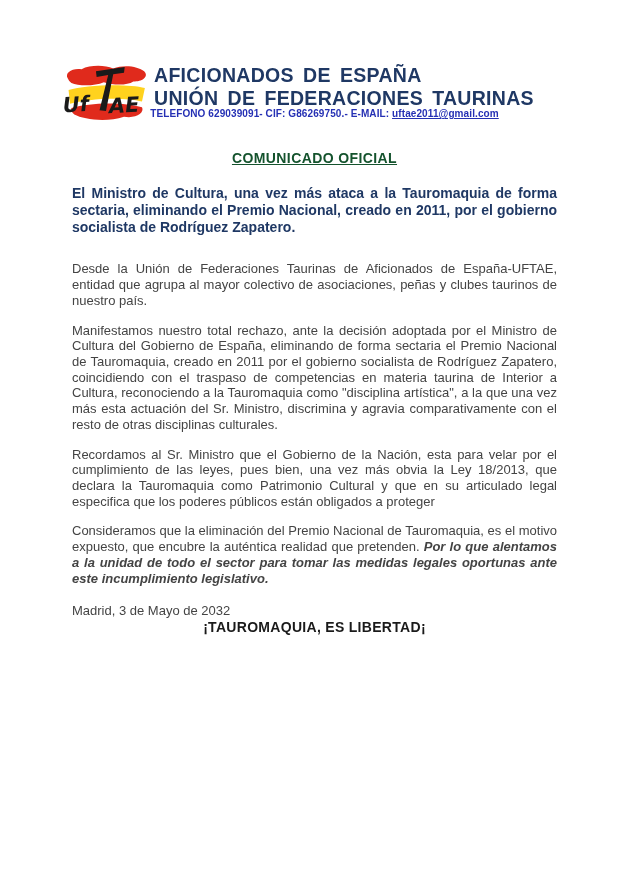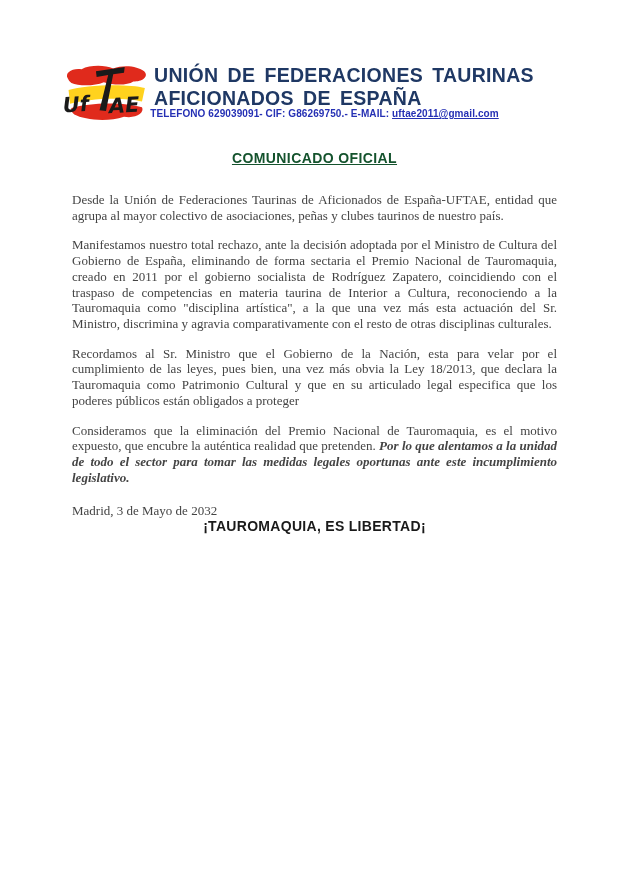--- a/index.html
+++ b/index.html
@@ -54,21 +54,20 @@
     line-height: 1.2;
     text-align: justify;
   }
   p.lead + p.lead { margin-top: 21px; }
   p.body {
     color: #444444;
     font-size: 13px;
     line-height: 1.21;
     text-align: justify;
     margin-top: 14px;
-    font-family: Liberation Serif, serif;
   }
   p.first-body { margin-top: 26px; }
   .emph { font-weight: bold; font-style: italic; }
   p.plain { text-align: left; margin-top: 17px; }
   .slogan {
     margin-top: 0;
     text-align: center;
     color: #1a1a1a;
     font-size: 14px;
     font-weight: bold;
@@ -90,33 +89,34 @@
 
         <path fill="#e02a1c" d="M12 64 C40 55 88 56 110 63 C114 71 101 79 85 76 C61 84 29 80 16 73 C12 70 11 67 12 64 Z"></path>
 
         <path fill="#1a1a1a" d="M46 13 L86 7 L85 15 L70 17 L60 68 L51 67 L63 18 L47 21 Z"></path>
 
         <text x="0" y="68" font-family="'DejaVu Sans', sans-serif" font-size="29" font-style="italic" font-weight="bold" fill="#1a1a1a" transform="rotate(-4 30 60)">Uf</text>
         <text x="64" y="70" font-family="'DejaVu Sans', sans-serif" font-size="29" font-style="italic" font-weight="bold" fill="#1a1a1a" transform="rotate(-3 85 60)">AE</text>
       </svg>
     </div>
     <div class="head-text">
+      <div class="org-line">AFICIONADOS DE ESPAÑA</div>
       <div class="org-line">UNIÓN DE FEDERACIONES TAURINAS</div>
-      <div class="org-line">AFICIONADOS DE ESPAÑA</div>
     </div>
   </header>
 
   <div class="contact">
     <span>TELEFONO 629039091- CIF: G86269750.- E-MAIL:</span>
     <a href="#">uftae2011@gmail.com</a>
   </div>
 
   <main>
     <h1 class="doc-title">COMUNICADO OFICIAL</h1>
 
+    <p class="lead">El Ministro de Cultura, una vez más ataca a la Tauromaquia de forma sectaria, eliminando el Premio Nacional, creado en 2011, por el gobierno socialista de Rodríguez Zapatero.</p>
 
     <p class="body first-body">Desde la Unión de Federaciones Taurinas de Aficionados de España-UFTAE, entidad que agrupa al mayor colectivo de asociaciones, peñas y clubes taurinos de nuestro país.</p>
     <p class="body">Manifestamos nuestro total rechazo, ante la decisión adoptada por el Ministro de Cultura del Gobierno de España, eliminando de forma sectaria el Premio Nacional de Tauromaquia, creado en 2011 por el gobierno socialista de Rodríguez Zapatero, coincidiendo con el traspaso de competencias en materia taurina de Interior a Cultura, reconociendo a la Tauromaquia como "disciplina artística", a la que una vez más esta actuación del Sr. Ministro, discrimina y agravia comparativamente con el resto de otras disciplinas culturales.</p>
     <p class="body">Recordamos al Sr. Ministro que el Gobierno de la Nación, esta para velar por el cumplimiento de las leyes, pues bien, una vez más obvia la Ley 18/2013, que declara la Tauromaquia como Patrimonio Cultural y que en su articulado legal especifica que los poderes públicos están obligados a proteger</p>
 
     <p class="body"><span>Consideramos que la eliminación del Premio Nacional de Tauromaquia, es el motivo expuesto, que encubre la auténtica realidad que pretenden.</span> <span class="emph">Por lo que alentamos a la unidad de todo el sector para tomar las medidas legales oportunas ante este incumplimiento legislativo.</span></p>
 
     <p class="body plain">Madrid, 3 de Mayo de 2032</p>
 
     <p class="slogan">¡TAUROMAQUIA, ES LIBERTAD¡</p>

